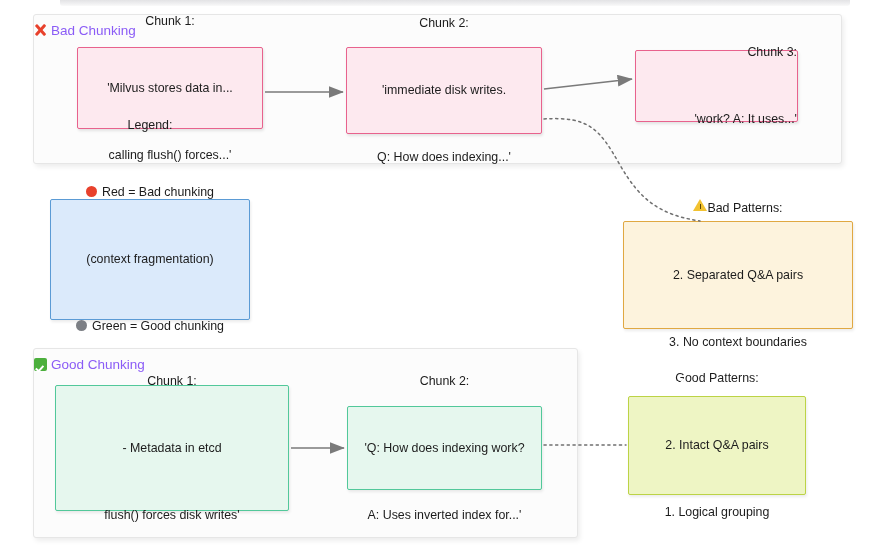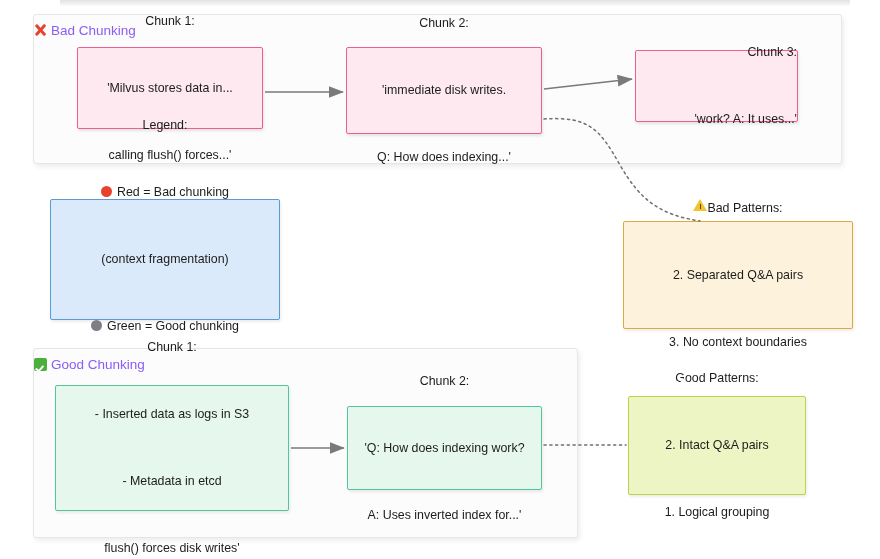--- a/index.html
+++ b/index.html
@@ -156,21 +156,21 @@
     <span class="ln">Chunk 2:</span>
     <span class="ln">'immediate disk writes.</span>
     <span class="ln">Q: How does indexing...'</span>
   </div>
 
   <div class="node node-bad" style="left:635px;top:50px;width:163px;height:72px;align-items:flex-end;">
     <span class="ln">Chunk 3:</span>
     <span class="ln">'work? A: It uses...'</span>
   </div>
 
-  <div class="node node-legend" style="left:50px;top:199px;width:230px;height:121px;">
+  <div class="node node-legend" style="left:50px;top:199px;width:200px;height:121px;">
     <span class="ln">Legend:</span>
     <span class="ln hdr-line"><i class="dot dot-red"></i><span>Red = Bad chunking</span></span>
     <span class="ln">(context fragmentation)</span>
     <span class="ln hdr-line"><i class="dot dot-gray"></i><span>Green = Good chunking</span></span>
     <span class="ln">(semantic coherence)</span>
   </div>
 
   <div class="node node-warn" style="left:623px;top:221px;width:230px;height:108px;">
     <span class="ln hdr-line"><i class="warn-tri"></i><span>Bad Patterns:</span></span>
     <span class="ln">2. Separated Q&amp;A pairs</span>
@@ -178,21 +178,20 @@
   </div>
 
   <div class="panel" style="left:33px;top:348px;width:543px;height:188px;">
     <div class="panel-title">
       <span class="ttl-icon checkbox-icon"></span><span>Good Chunking</span>
     </div>
   </div>
 
   <div class="node node-good" style="left:55px;top:385px;width:234px;height:126px;">
     <span class="ln">Chunk 1:</span>
-    <span class="ln">- Inserted data as logs in S3</span>
     <span class="ln">- Metadata in etcd</span>
     <span class="ln">flush() forces disk writes'</span>
   </div>
 
   <div class="node node-good" style="left:347px;top:406px;width:195px;height:84px;">
     <span class="ln">Chunk 2:</span>
     <span class="ln">'Q: How does indexing work?</span>
     <span class="ln">A: Uses inverted index for...'</span>
   </div>
 

